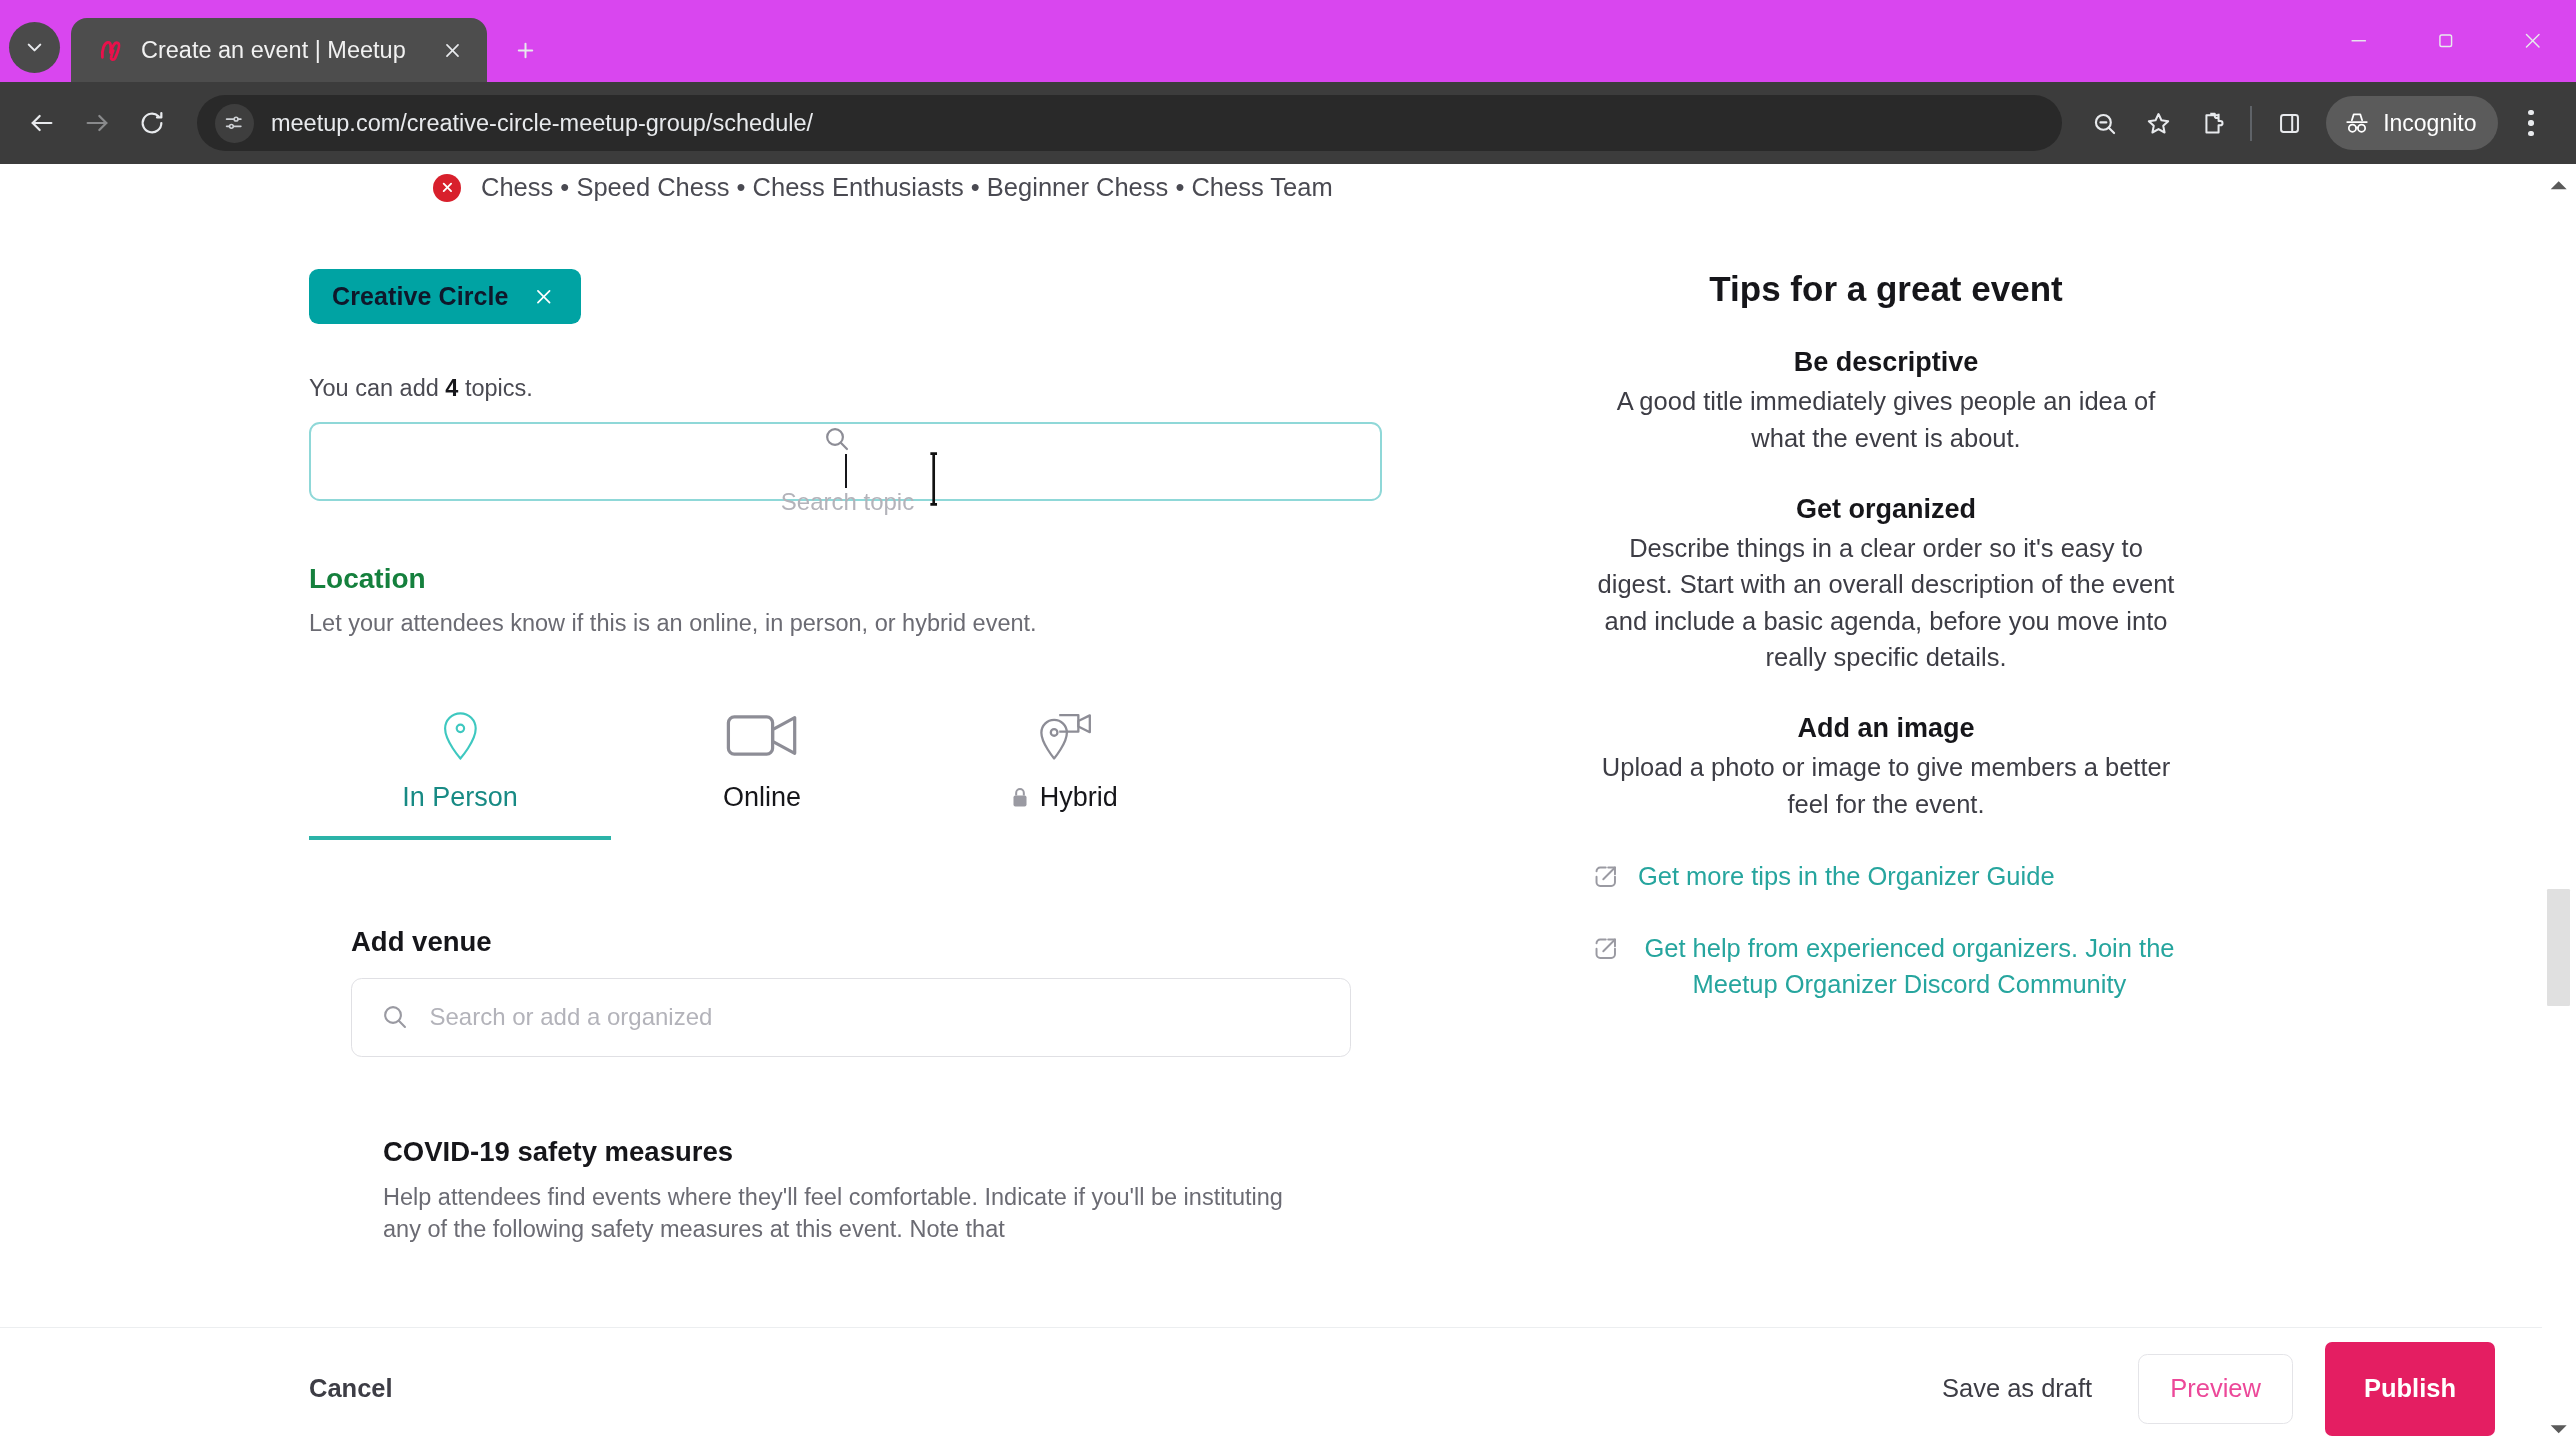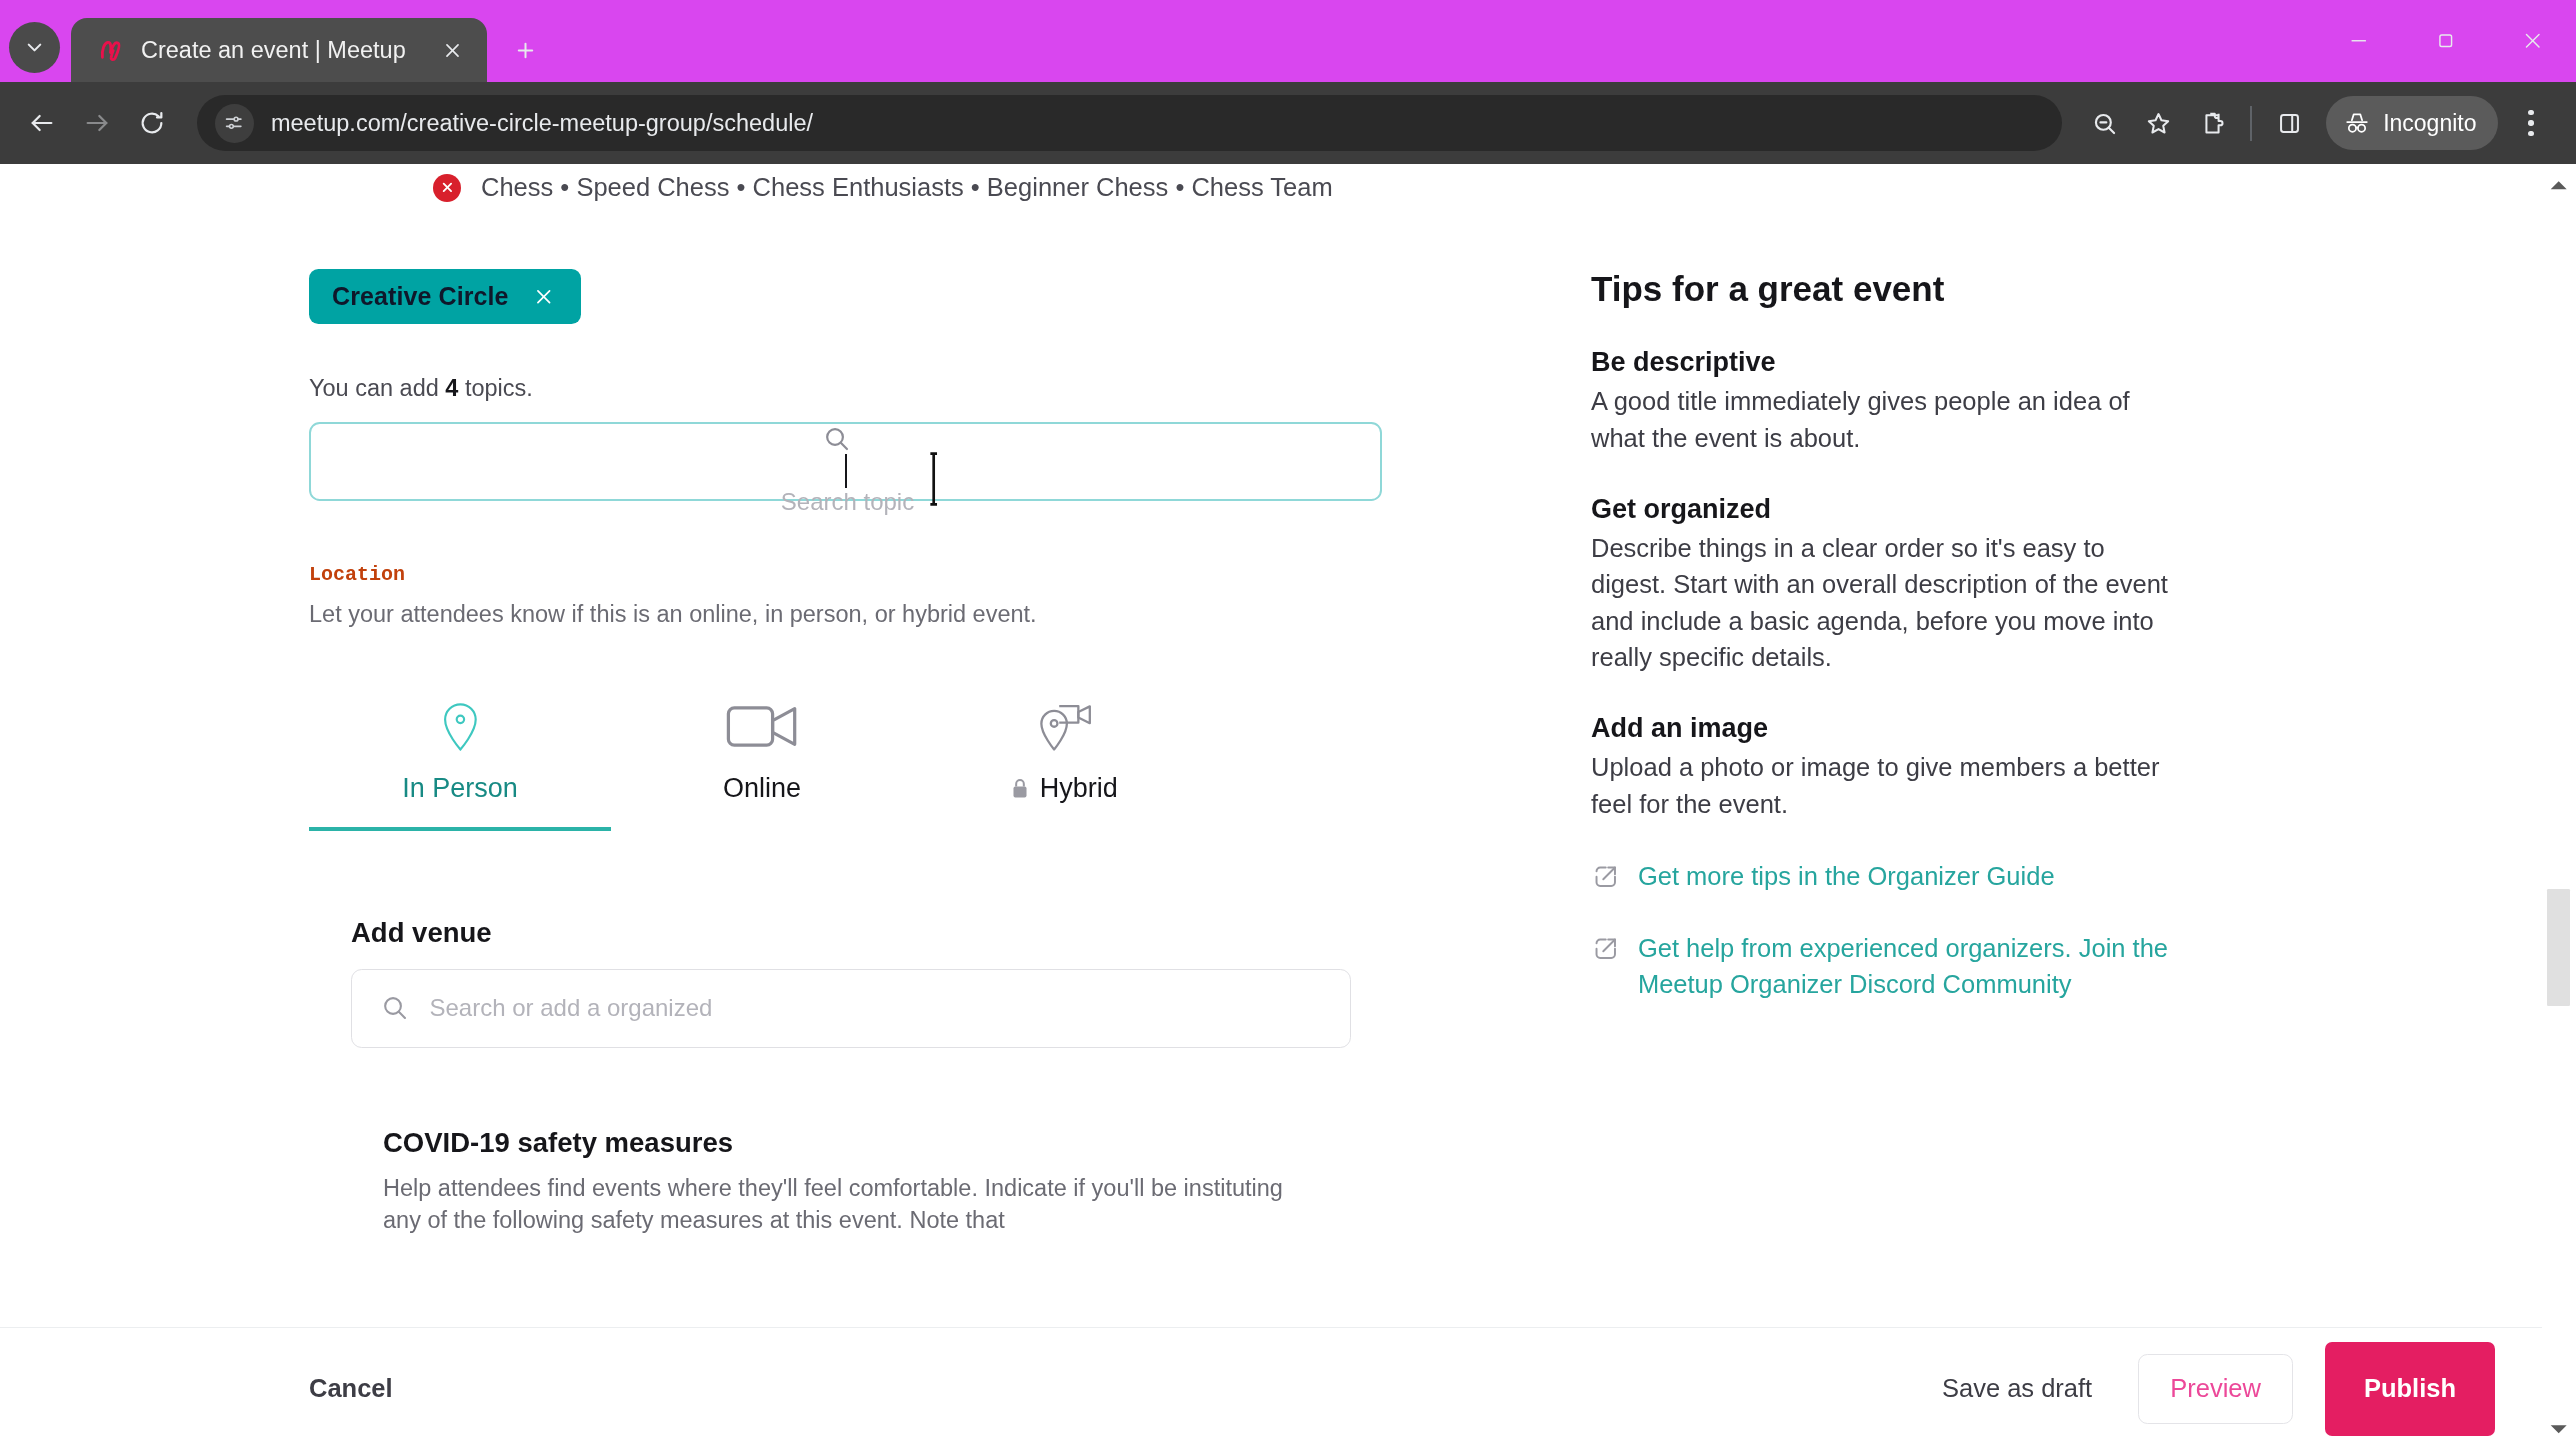--- a/index.html
+++ b/index.html
@@ -204,21 +204,21 @@
     white-space: nowrap;
   }
 
   .content-row {
     display: flex;
     padding-left: 309px;
     padding-right: 40px;
     margin-top: 62px;
   }
   .col-main { width: 1161px; flex: 0 0 auto; }
-  .col-side { width: 590px; flex: 0 0 auto; margin-left: 121px; }
+  .col-side { width: 590px; flex: 0 0 auto; margin-left: 121px; text-align: center; }
 
   
   .chip {
     display: inline-flex;
     align-items: center;
     background: #00a3a3;
     border-radius: 9.4px;
     height: 55px;
     padding: 0 20px 0 23px;
   }
@@ -272,25 +272,24 @@
 
   .i-beam {
     position: absolute;
     left: 614px;
     top: 27px;
     width: 17.4px; height: 56px;
     pointer-events: none;
   }
 
   .sec-title {
-    font-size: 20px;
+    font-size: 28px;
     font-weight: bold;
-    color: #c2410c;
+    color: #15803d;
     margin-top: 62px;
-    font-family: Liberation Mono, monospace;
   }
   .sec-desc {
     font-size: 23.5px;
     color: #6b6b73;
     margin-top: 14.8px;
   }
 
   
   .loc-tabs {
     display: flex;

